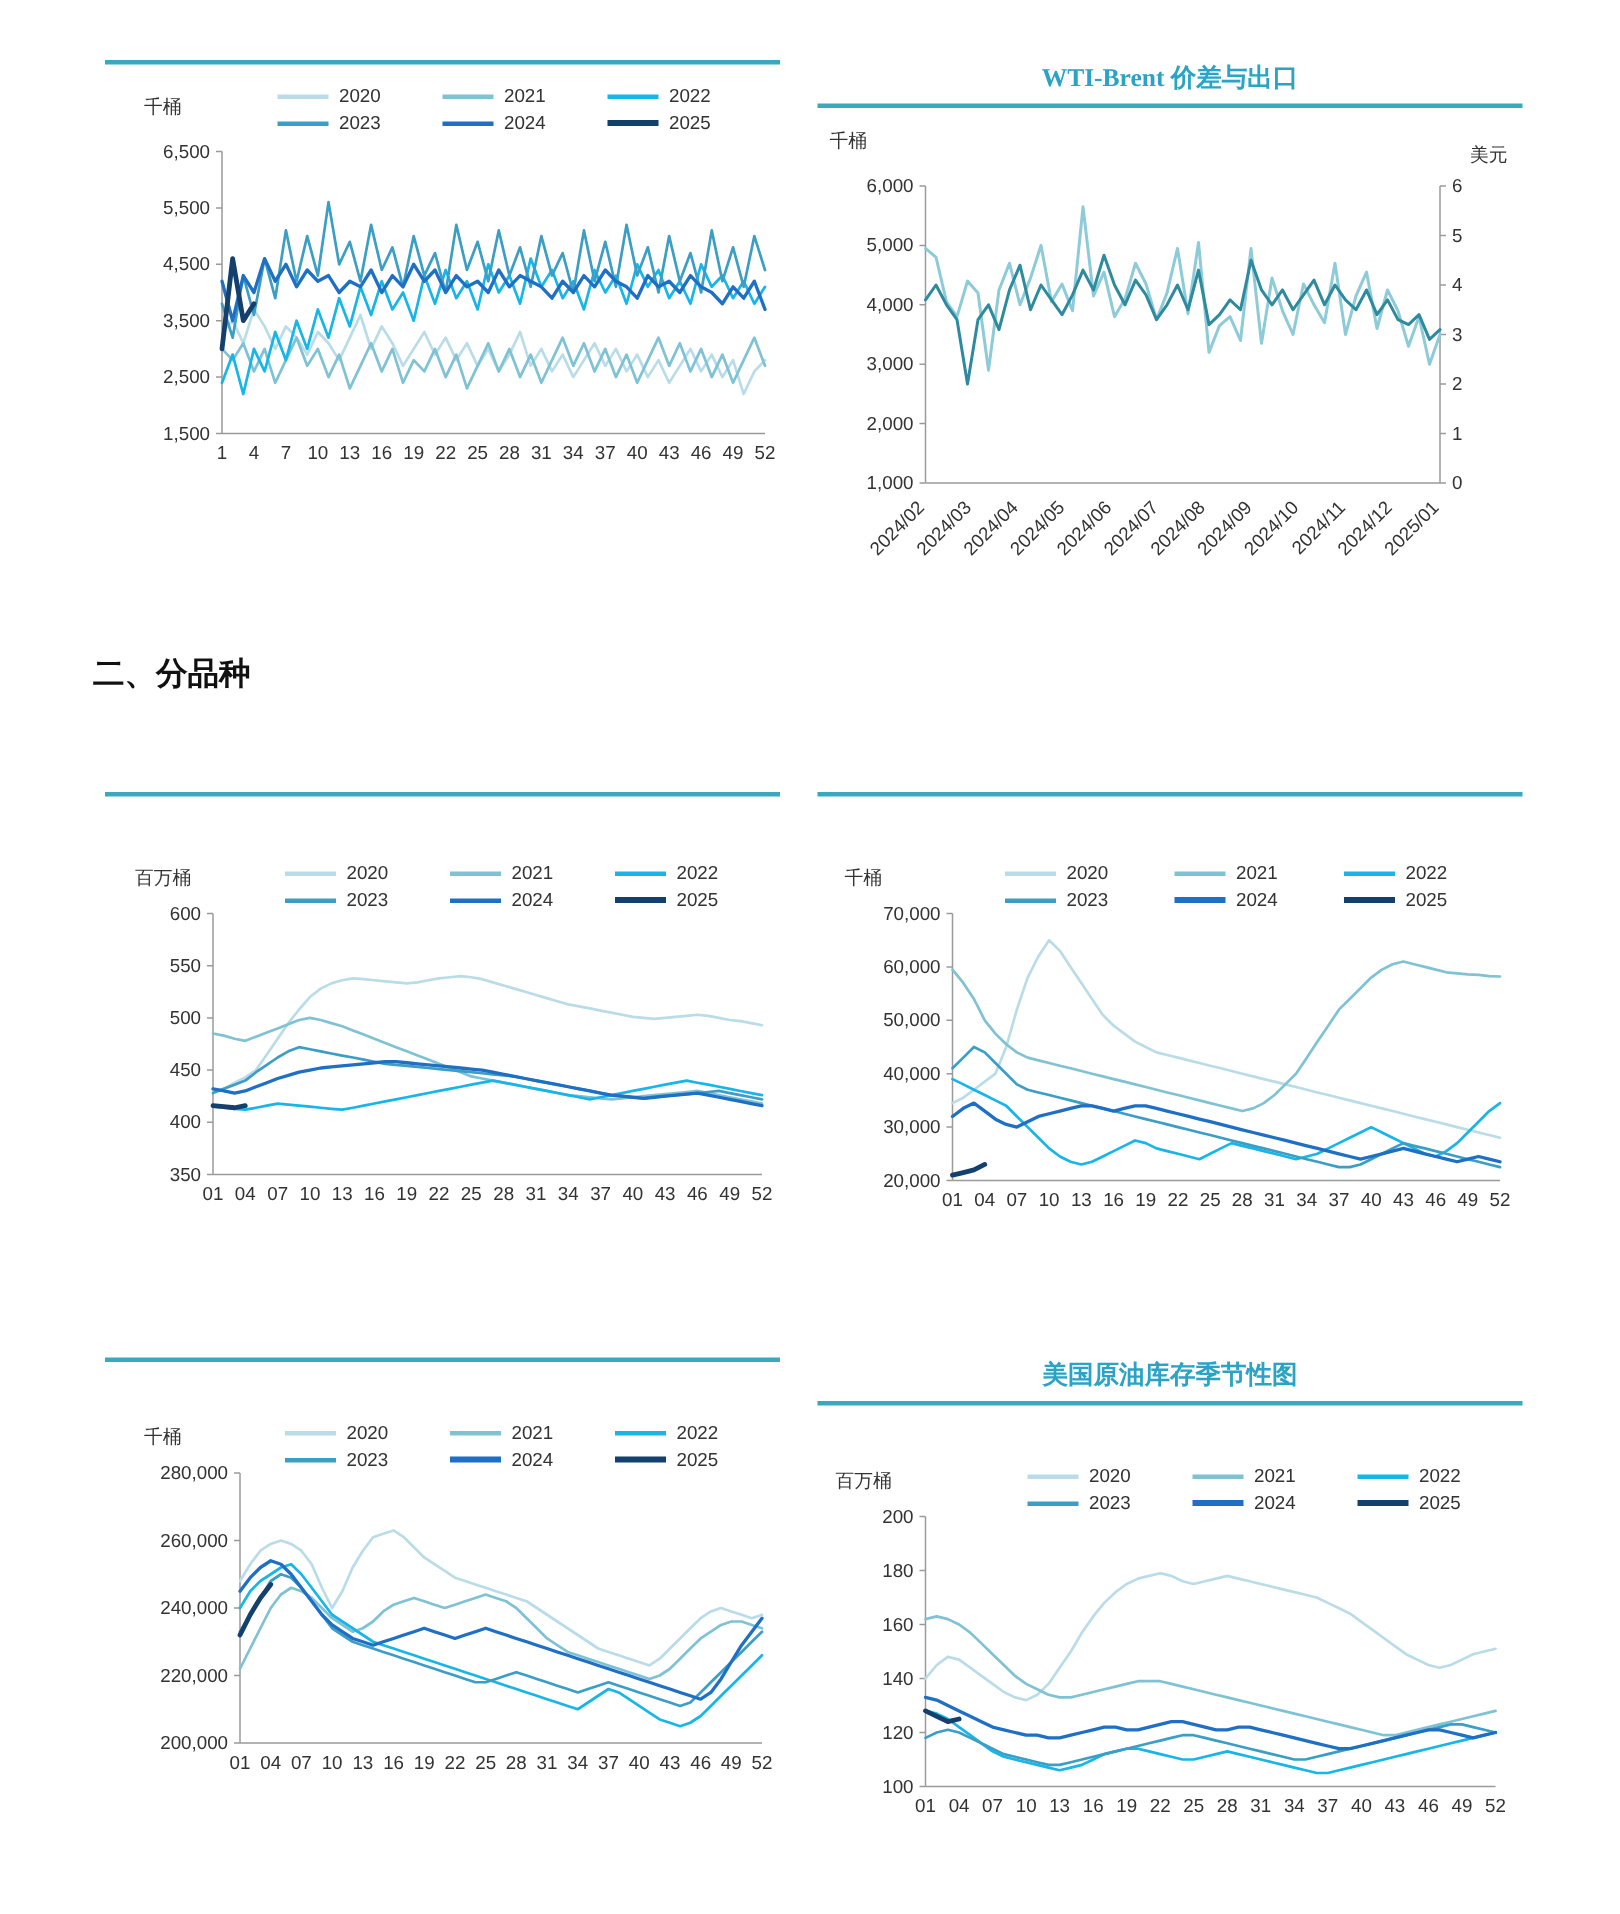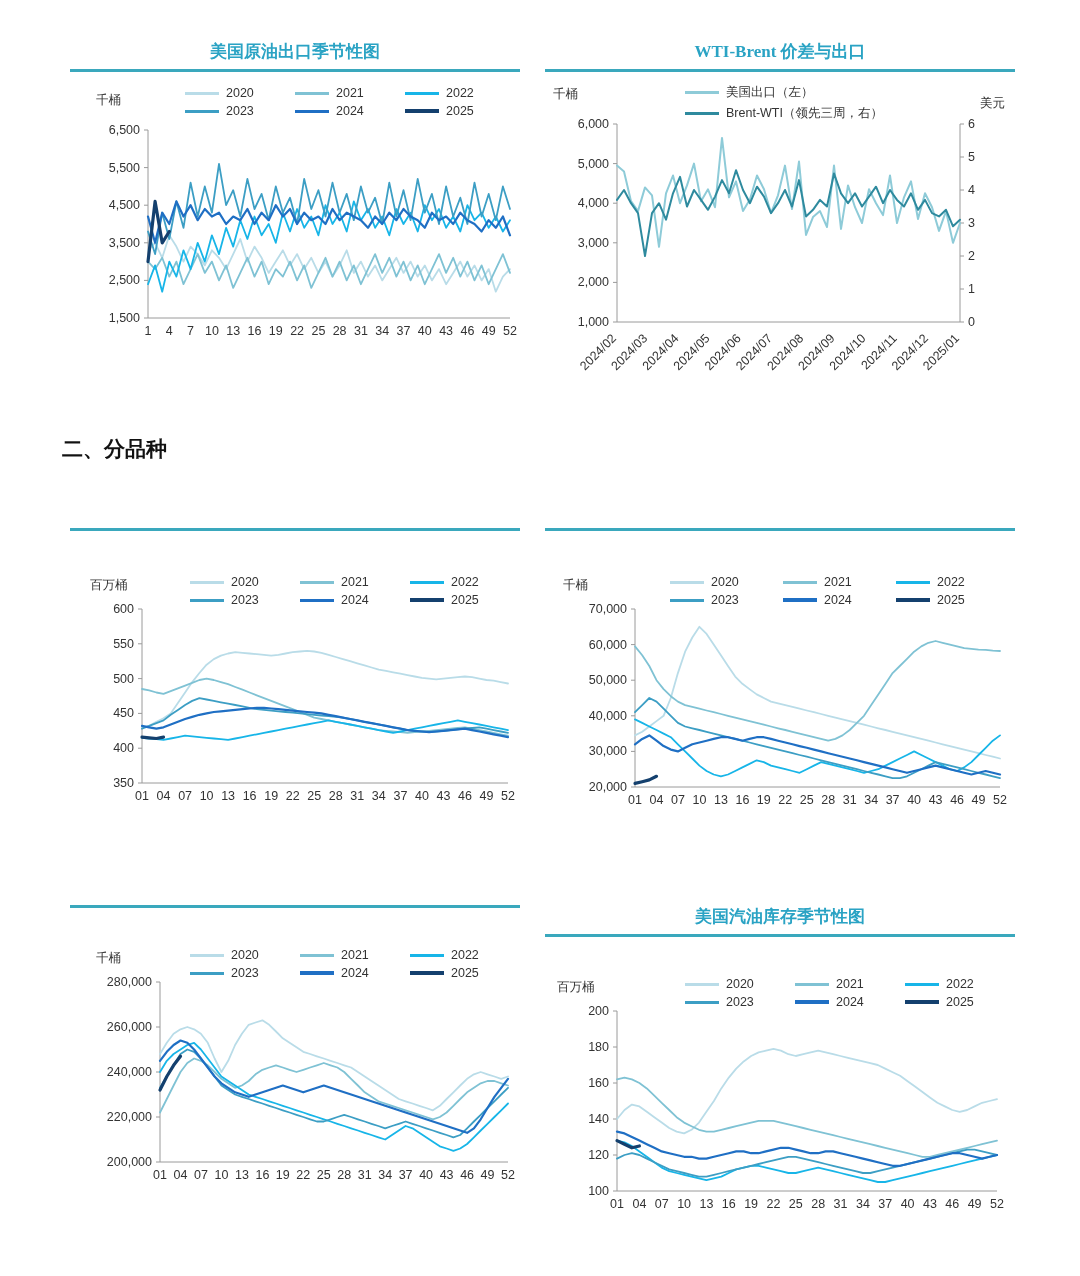--- a/index.html
+++ b/index.html
@@ -34,21 +34,20 @@
     position:absolute;font-family:"Liberation Serif","DejaVu Serif",serif;
     font-weight:bold;font-size:21px;color:#111;
   }
 </style>
 </head>
 <body>
 
 <div class="page">
 
   <div class="panel" style="left:70px;top:40px;width:450px;">
-    <div class="panel-title">美国原油出口季节性图</div>
     <div class="title-rule"></div>
     <div class="chart-area" style="height:290px;">
       <div class="unit-label" style="left:26px;top:20px;">千桶</div>
 
       <div class="legend" style="left:115px;top:14px;width:330px;">
         <div class="legend-item" style="width:110px;">
           <span class="legend-line" style="background:#b9dce8"></span>
           <span class="legend-label">2020</span>
         </div>
         <div class="legend-item" style="width:110px;">
@@ -116,30 +115,20 @@
     </div>
   </div>
 
   <div class="panel" style="left:545px;top:40px;width:470px;">
     <div class="panel-title serif-bold">WTI-Brent 价差与出口</div>
     <div class="title-rule"></div>
     <div class="chart-area" style="height:300px;">
       <div class="unit-label" style="left:8px;top:14px;">千桶</div>
       <div class="unit-label" style="right:10px;top:23px;">美元</div>
 
-      <div class="legend" style="left:140px;top:12px;width:290px;flex-direction:column;">
-        <div class="legend-item">
-          <span class="legend-line" style="background:#8ecbd8"></span>
-          <span class="legend-label">美国出口（左）</span>
-        </div>
-        <div class="legend-item">
-          <span class="legend-line" style="background:#2e8a9e"></span>
-          <span class="legend-label">Brent-WTI（领先三周，右）</span>
-        </div>
-      </div>
 
       <svg id="svg-2" width="470" height="300" viewBox="0 0 470 300" style="position:absolute;left:0;top:0;">
           <line x1="72" y1="52" x2="72" y2="250" stroke="#9a9a9a" stroke-width="1"></line>
           <line x1="72" y1="250" x2="415" y2="250" stroke="#9a9a9a" stroke-width="1"></line>
           <line x1="68" y1="250" x2="72" y2="250" stroke="#9a9a9a" stroke-width="1"></line>
           <text x="64" y="254" text-anchor="end" font-size="12.5" fill="#333" font-family="&quot;Liberation Sans&quot;,sans-serif">1,000</text>
           <line x1="68" y1="210.4" x2="72" y2="210.4" stroke="#9a9a9a" stroke-width="1"></line>
           <text x="64" y="214.4" text-anchor="end" font-size="12.5" fill="#333" font-family="&quot;Liberation Sans&quot;,sans-serif">2,000</text>
           <line x1="68" y1="170.8" x2="72" y2="170.8" stroke="#9a9a9a" stroke-width="1"></line>
           <text x="64" y="174.8" text-anchor="end" font-size="12.5" fill="#333" font-family="&quot;Liberation Sans&quot;,sans-serif">3,000</text>
@@ -395,21 +384,21 @@
           <text font-size="12.5" fill="#333" font-family="&quot;Liberation Sans&quot;,sans-serif" text-anchor="middle" x="356.1" y="271">40</text>
           <text font-size="12.5" fill="#333" font-family="&quot;Liberation Sans&quot;,sans-serif" text-anchor="middle" x="376.6" y="271">43</text>
           <text font-size="12.5" fill="#333" font-family="&quot;Liberation Sans&quot;,sans-serif" text-anchor="middle" x="397.1" y="271">46</text>
           <text font-size="12.5" fill="#333" font-family="&quot;Liberation Sans&quot;,sans-serif" text-anchor="middle" x="417.5" y="271">49</text>
           <text font-size="12.5" fill="#333" font-family="&quot;Liberation Sans&quot;,sans-serif" text-anchor="middle" x="438.0" y="271">52</text>
         </svg>
     </div>
   </div>
 
   <div class="panel" style="left:545px;top:905px;width:470px;">
-    <div class="panel-title">美国汽油库存季节性图</div>
+    <div class="panel-title">美国原油库存季节性图</div>
     <div class="title-rule"></div>
     <div class="chart-area" style="height:310px;">
       <div class="unit-label" style="left:12px;top:42px;">百万桶</div>
       <div class="legend" style="left:140px;top:40px;width:330px;">
         <div class="legend-item" style="width:110px;">
           <span class="legend-line" style="background:#b9dce8"></span>
           <span class="legend-label">2020</span>
           </div>
         <div class="legend-item" style="width:110px;">
           <span class="legend-line" style="background:#7fc2d4"></span>

